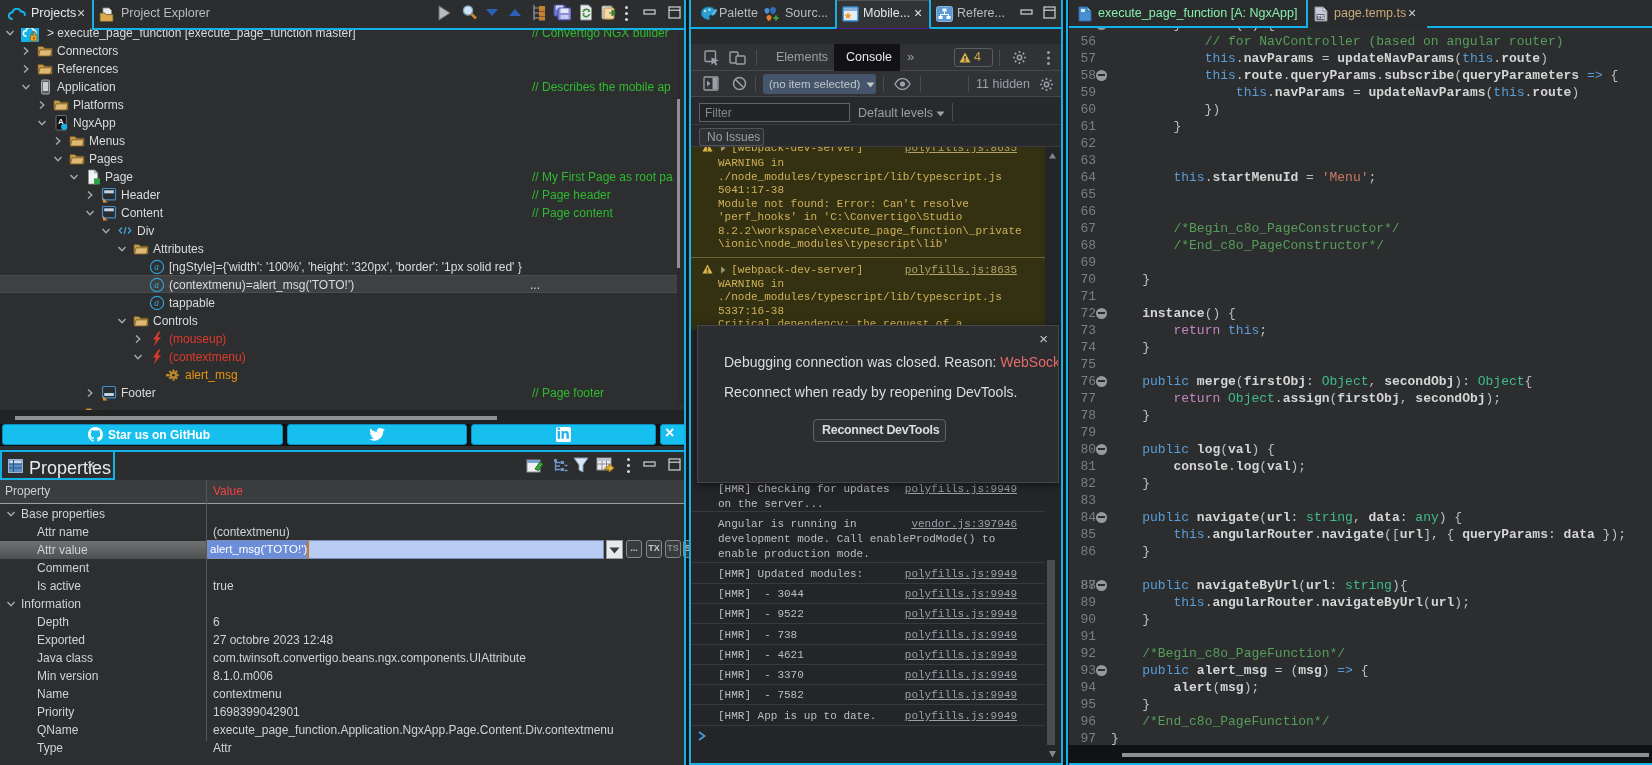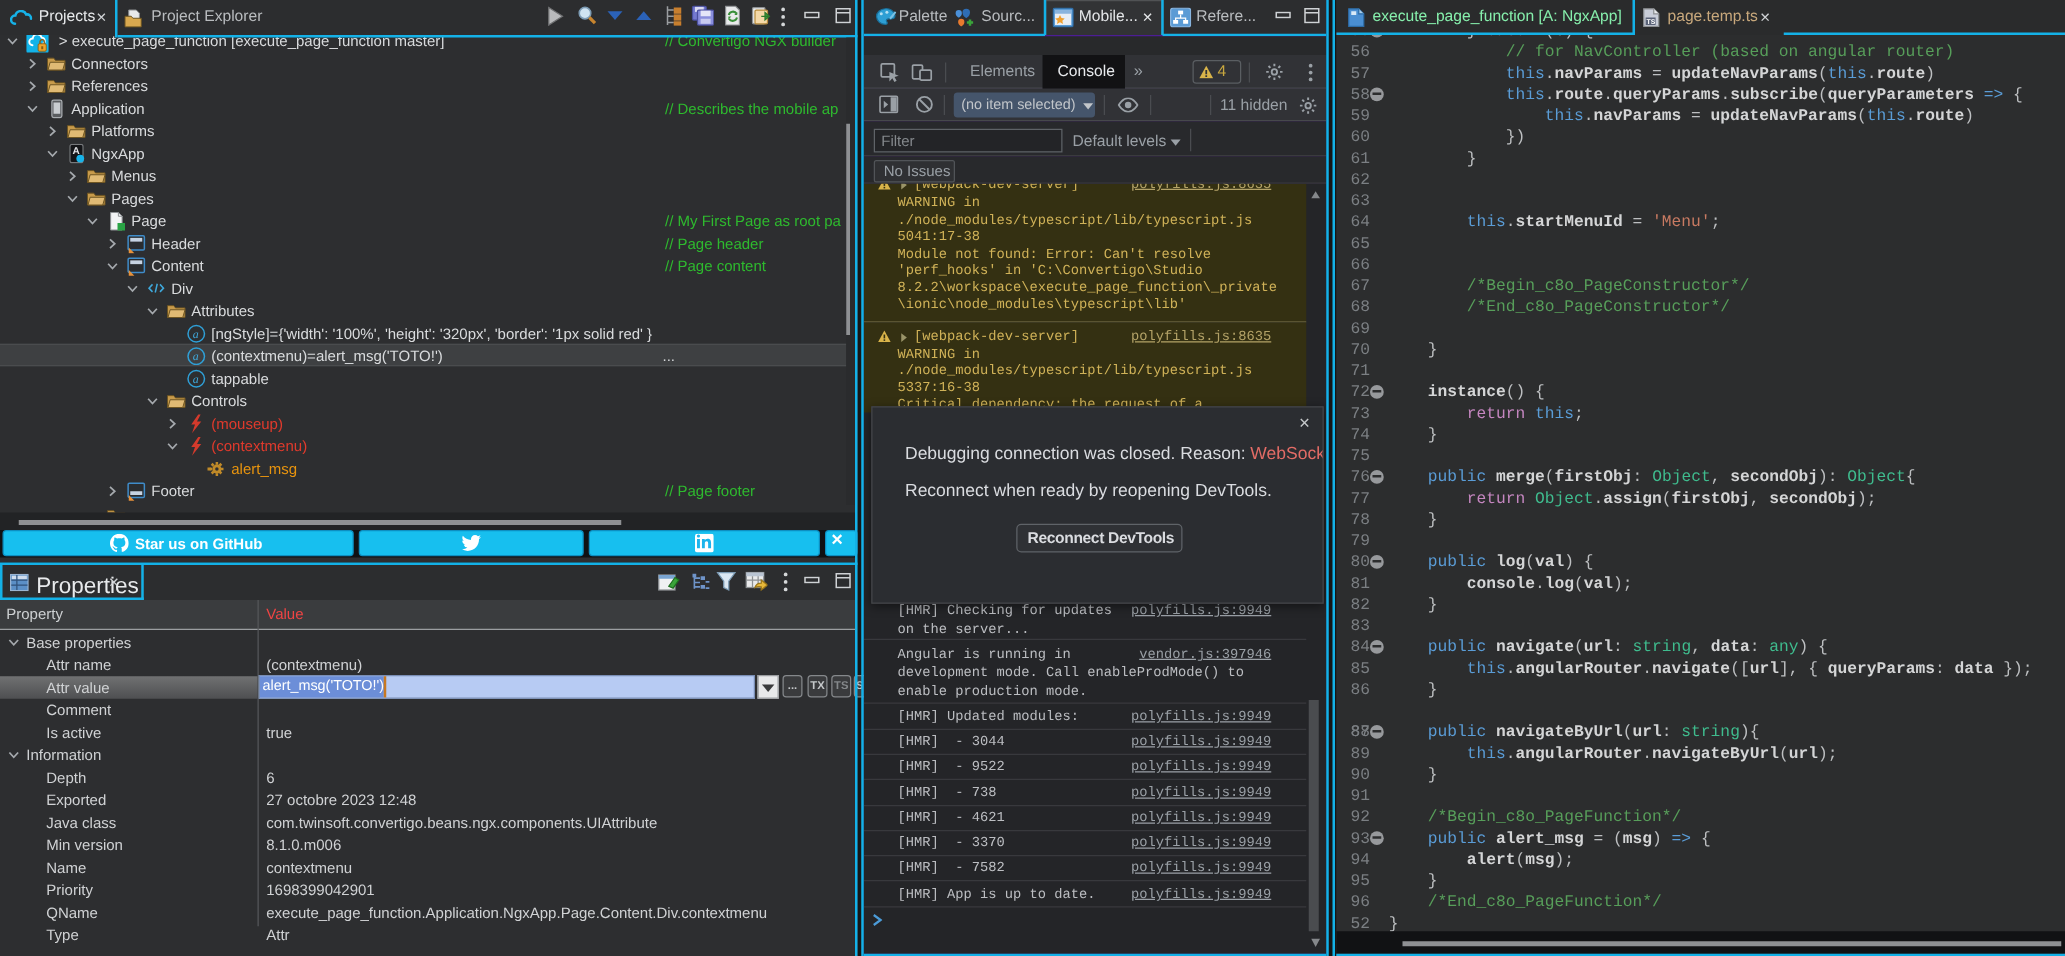--- a/index.html
+++ b/index.html
@@ -807,21 +807,21 @@
 <div class="cl" style="top:577px"><span class="ln">87</span><span class="cd"></span></div>
 <div class="cl" style="top:576.5px"><span class="ln">88</span><span style="position:absolute;left:27px;top:3px;width:11px;height:11px;border-radius:50%;background:#97999c"></span><span style="position:absolute;left:29px;top:7.5px;width:7px;height:2px;background:#2c2d2e"></span><span class="cd">    <span class="kw">public</span> <span class="id">navigateByUrl</span>(<span class="id">url</span>: <span class="ty">string</span>){</span></div>
 <div class="cl" style="top:593.5px"><span class="ln">89</span><span class="cd">        <span class="kw">this</span>.<span class="id">angularRouter</span>.<span class="id">navigateByUrl</span>(<span class="id">url</span>);</span></div>
 <div class="cl" style="top:610.5px"><span class="ln">90</span><span class="cd">    }</span></div>
 <div class="cl" style="top:627.5px"><span class="ln">91</span><span class="cd"></span></div>
 <div class="cl" style="top:644.5px"><span class="ln">92</span><span class="cd">    <span class="cm">/*Begin_c8o_PageFunction*/</span></span></div>
 <div class="cl" style="top:661.5px"><span class="ln">93</span><span style="position:absolute;left:27px;top:3px;width:11px;height:11px;border-radius:50%;background:#97999c"></span><span style="position:absolute;left:29px;top:7.5px;width:7px;height:2px;background:#2c2d2e"></span><span class="cd">    <span class="kw">public</span> <span class="id">alert_msg</span> = (<span class="id">msg</span>) <span class="kw">=&gt;</span> {</span></div>
 <div class="cl" style="top:678.5px"><span class="ln">94</span><span class="cd">        <span class="id">alert</span>(<span class="id">msg</span>);</span></div>
 <div class="cl" style="top:695.5px"><span class="ln">95</span><span class="cd">    }</span></div>
 <div class="cl" style="top:712.5px"><span class="ln">96</span><span class="cd">    <span class="cm">/*End_c8o_PageFunction*/</span></span></div>
-<div class="cl" style="top:729.5px"><span class="ln">52</span><span class="cd">}</span></div>
+<div class="cl" style="top:729.5px"><span class="ln">97</span><span class="cd">}</span></div>
 <div class="abs" style="left:0;top:745px;width:583px;height:18px;background:#111214"></div>
 <div class="abs" style="left:53px;top:753px;width:527px;height:4px;background:#8e9093"></div>
 </div>
 
 <div class="abs cyan" style="left:684px;top:0;width:2px;height:765px"></div>
 <div class="abs cyan" style="left:689px;top:0;width:2px;height:765px"></div>
 <div class="abs cyan" style="left:1061px;top:0;width:2px;height:765px"></div>
 <div class="abs cyan" style="left:1066px;top:0;width:2px;height:765px"></div>
 <div class="abs cyan" style="left:691px;top:763px;width:370px;height:2px"></div>
 <div class="abs cyan" style="left:1069px;top:763px;width:583px;height:2px"></div>

